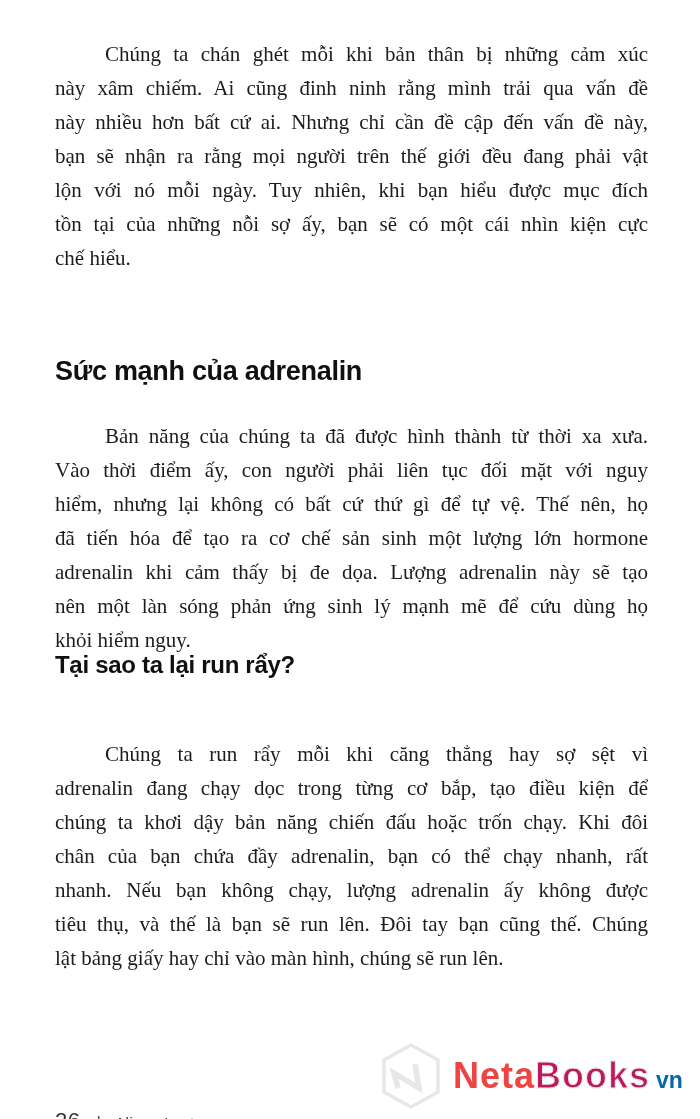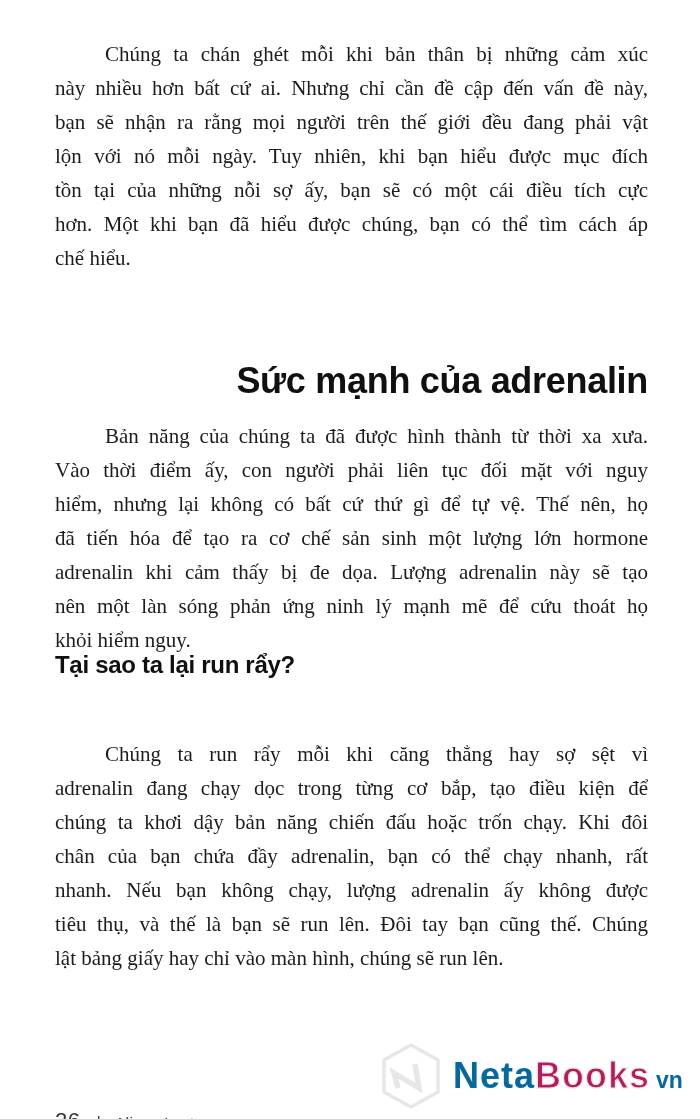--- a/index.html
+++ b/index.html
@@ -35,21 +35,21 @@
   
   .heading {
     position: absolute;
     left: 55px;
     width: 593px;
     font-family: "Liberation Sans", sans-serif;
     font-weight: 700;
     color: #101010;
     letter-spacing: -0.3px;
   }
-  #heading-adrenalin { top: 364px; font-size: 36px; line-height: 34px; text-align: right; }
+  #heading-adrenalin { top: 354px; font-size: 27px; line-height: 34px; }
   #heading-runray    { top: 648px; font-size: 24px; line-height: 34px; }
   
   .footer {
     position: absolute;
     left: 55px;
     top: 1108px;
     display: flex;
     align-items: baseline;
     font-family: "Liberation Sans", sans-serif;
     color: #333333;
@@ -84,21 +84,21 @@
   .wm-text {
     display: flex;
     align-items: baseline;
     margin-left: 12px;
     font-family: "Liberation Sans", sans-serif;
     font-weight: 700;
     line-height: 1;
   }
   .wm-neta {
     font-size: 36px;
-    color: #0369a1;
+    color: #ef4444;
     letter-spacing: 1px;
   }
   .wm-books {
     font-size: 36px;
     color: #be185d;
     -webkit-text-stroke: 1.2px #e7e7e7;
     letter-spacing: 1px;
   }
   .wm-vn {
     font-size: 23px;
@@ -107,37 +107,37 @@
     font-weight: 700;
   }
 </style>
 </head>
 <body>
 
 <div class="page">
 
   <div class="para" id="para-intro">
       <div class="line first">Chúng ta chán ghét mỗi khi bản thân bị những cảm xúc</div>
+      <div class="line">này xâm chiếm. Ai cũng đinh ninh rằng mình trải qua vấn đề</div>
       <div class="line">này nhiều hơn bất cứ ai. Nhưng chỉ cần đề cập đến vấn đề này,</div>
       <div class="line">bạn sẽ nhận ra rằng mọi người trên thế giới đều đang phải vật</div>
       <div class="line">lộn với nó mỗi ngày. Tuy nhiên, khi bạn hiểu được mục đích</div>
-      <div class="line">tồn tại của những nỗi sợ ấy, bạn sẽ có một cái điều tích cực</div>
-      <div class="line">hơn. Một khi bạn đã hiểu được chúng, bạn có thể tìm cách áp</div>
+      <div class="line">tồn tại của những nỗi sợ ấy, bạn sẽ có một cái nhìn kiện cực</div>
       <div class="line last">chế hiểu.</div>
     </div>
 
   <h1 class="heading" id="heading-adrenalin">Sức mạnh của adrenalin</h1>
 
   <div class="para" id="para-adrenalin">
       <div class="line first">Bản năng của chúng ta đã được hình thành từ thời xa xưa.</div>
       <div class="line">Vào thời điểm ấy, con người phải liên tục đối mặt với nguy</div>
       <div class="line">hiểm, nhưng lại không có bất cứ thứ gì để tự vệ. Thế nên, họ</div>
       <div class="line">đã tiến hóa để tạo ra cơ chế sản sinh một lượng lớn hormone</div>
       <div class="line">adrenalin khi cảm thấy bị đe dọa. Lượng adrenalin này sẽ tạo</div>
-      <div class="line">nên một làn sóng phản ứng ninh lý mạnh mẽ để cứu thoát họ</div>
+      <div class="line">nên một làn sóng phản ứng sinh lý mạnh mẽ để cứu dùng họ</div>
       <div class="line last">khỏi hiểm nguy.</div>
     </div>
 
   <h2 class="heading" id="heading-runray">Tại sao ta lại run rẩy?</h2>
 
   <div class="para" id="para-runray">
       <div class="line first">Chúng ta run rẩy mỗi khi căng thẳng hay sợ sệt vì</div>
       <div class="line">adrenalin đang chạy dọc trong từng cơ bắp, tạo điều kiện để</div>
       <div class="line">chúng ta khơi dậy bản năng chiến đấu hoặc trốn chạy. Khi đôi</div>
       <div class="line">chân của bạn chứa đầy adrenalin, bạn có thể chạy nhanh, rất</div>

